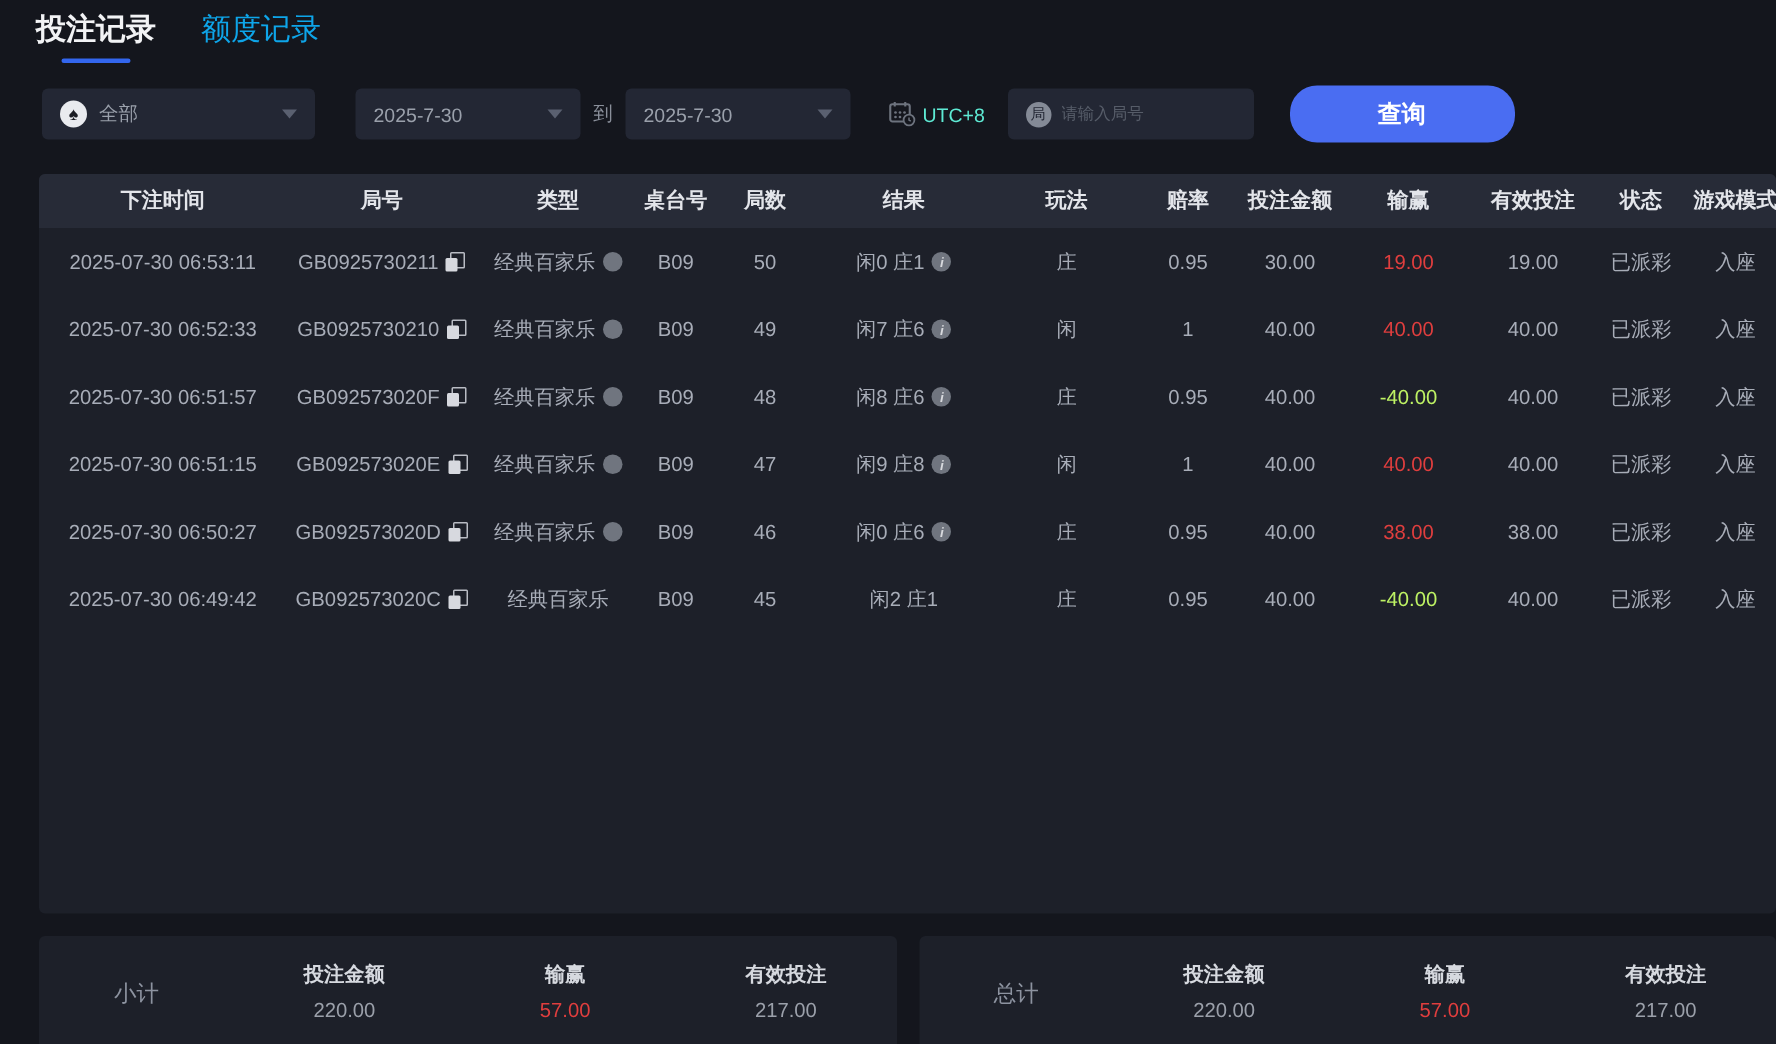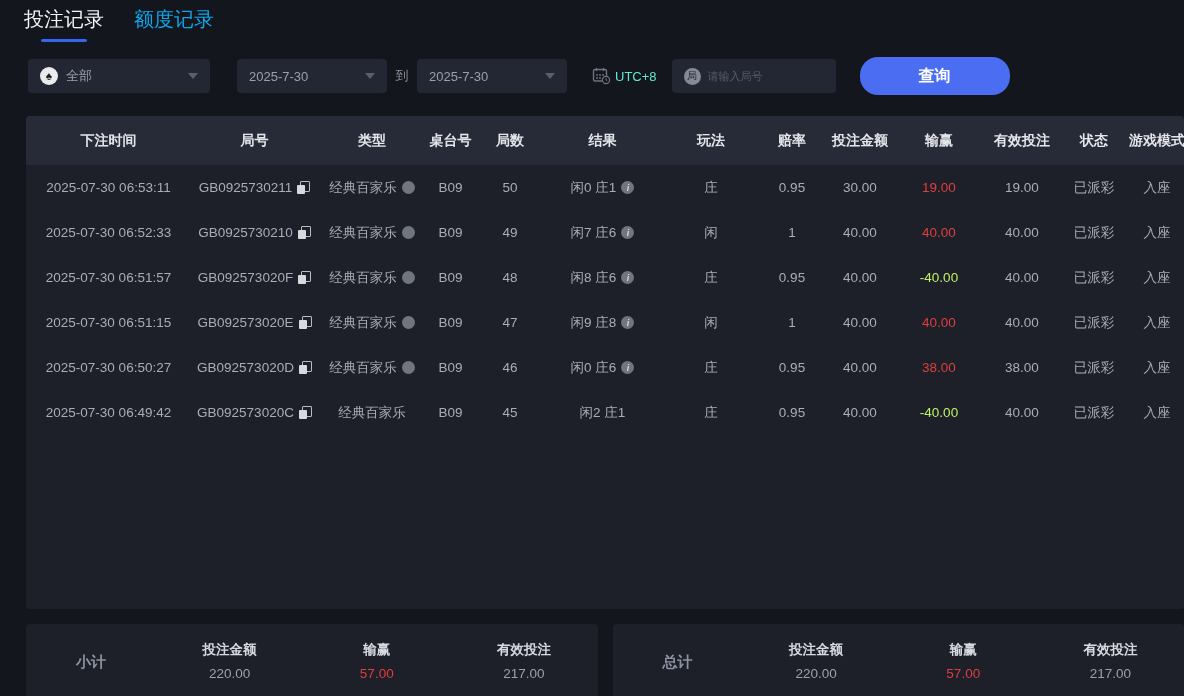--- a/index.html
+++ b/index.html
@@ -6,21 +6,21 @@
   html,body { width: 1184px; height: 696px; overflow: hidden; }
   body {
     background: #14161d;
     font-family: "Liberation Sans", "DejaVu Sans", sans-serif;
     color: #a8adb8;
     position: relative;
   }
   
   .tabs { display: flex; align-items: flex-start; padding: 6px 0 0 24px; gap: 30px; }
   .tab { font-size: 20px; color: #0ea5e9; cursor: pointer; }
-  .tab.active { color: #f2f3f5; font-weight: normal; }
+  .tab.active { color: #f2f3f5; font-weight: bold; }
   .tab .underline { height: 3px; width: 46px; border-radius: 2px; background: transparent; margin: 6px auto 0; }
   .tab.active .underline { background: #3366ee; }
   
   .filterbar { display: flex; align-items: center; margin-top: 17px; height: 34px; }
   .ctrl {
     height: 34px; background: #232734; border-radius: 4px;
     display: flex; align-items: center; color: #9aa0ab; font-size: 13px;
     position: relative; padding: 0 12px;
   }
   .ctrl .chevron {
@@ -58,21 +58,21 @@
   
   .tablewrap {
     margin: 23px 0 0 26px; width: 1158px; height: 493px;
     background: #1d2029; border-radius: 4px; overflow: hidden;
   }
   .trow, .thead {
     display: grid;
     grid-template-columns: 165px 127px 108px 49px 70px 115px 102px 60px 76px 82px 84px 60px 66px;
     align-items: center;
   }
-  .thead { height: 49px; background: #272b37; color: #e3e5ea; font-size: 14px; font-weight: bold; }
+  .thead { height: 36px; background: #272b37; color: #e3e5ea; font-size: 14px; font-weight: bold; }
   .thead > div { text-align: center; white-space: nowrap; }
   .trow { height: 45px; font-size: 13.5px; color: #a8adb8; }
   .trow > div { text-align: center; white-space: nowrap; display: flex; justify-content: center; align-items: center; gap: 5px; }
   .red { color: #e03e3e; }
   .green { color: #bef264; }
   .gray-dot {
     width: 13px; height: 13px; border-radius: 50%; background: #70757f;
     display: inline-block; flex-shrink: 0;
   }
   .info-dot {
@@ -88,21 +88,21 @@
   .copy-ic::after {
     content: ""; position: absolute; bottom: 0; left: 0; width: 8px; height: 9px;
     background: #d7d9df; border-radius: 1px;
   }
   
   .summary { display: flex; gap: 15px; margin: 15px 0 0 26px; width: 1158px; }
   .panel {
     flex: 1; height: 90px; background: #1d2029; border-radius: 4px;
     display: flex; align-items: flex-start; padding-top: 17px;
   }
-  .panel .plabel { width: 130px; text-align: center; color: #8d93a0; font-size: 15px; margin-top: 12px; font-weight: bold; }
+  .panel .plabel { width: 130px; text-align: center; color: #8d93a0; font-size: 15px; margin-top: 12px; }
   .stat { flex: 1; text-align: center; }
   .stat .stitle { color: #d6d9df; font-size: 13.5px; font-weight: bold; }
   .stat .svalue { margin-top: 7px; font-size: 13.5px; color: #9ba0aa; }
   .stat .svalue.red { color: #e03e3e; }
   svg { display: block; }
 </style>
 </head>
 <body>
 
 <div class="tabs">

